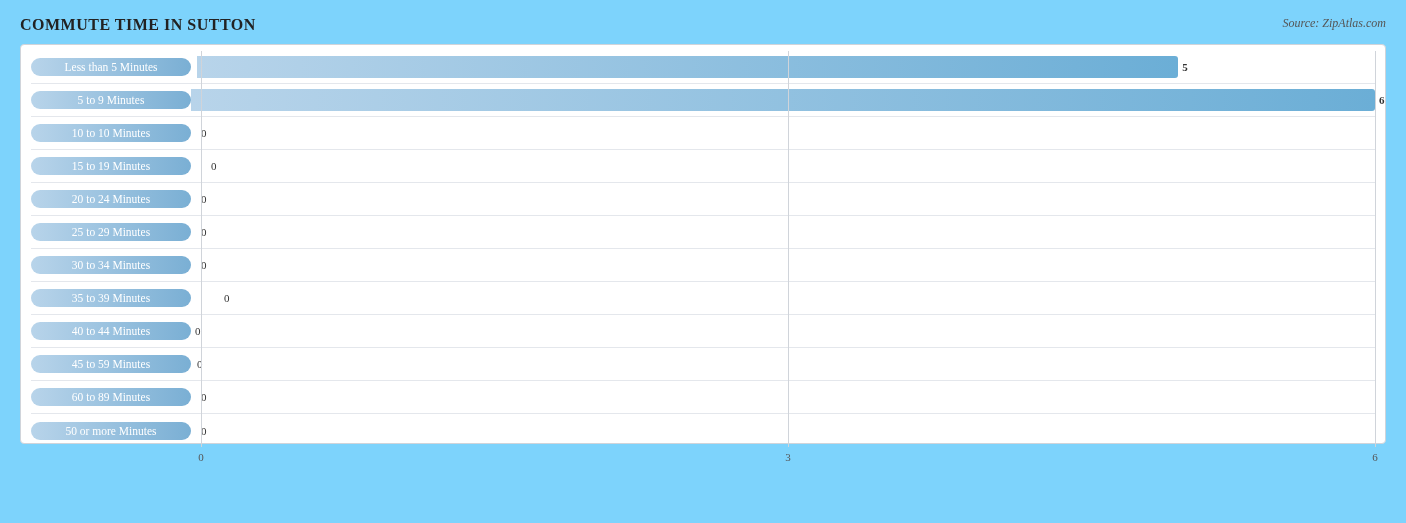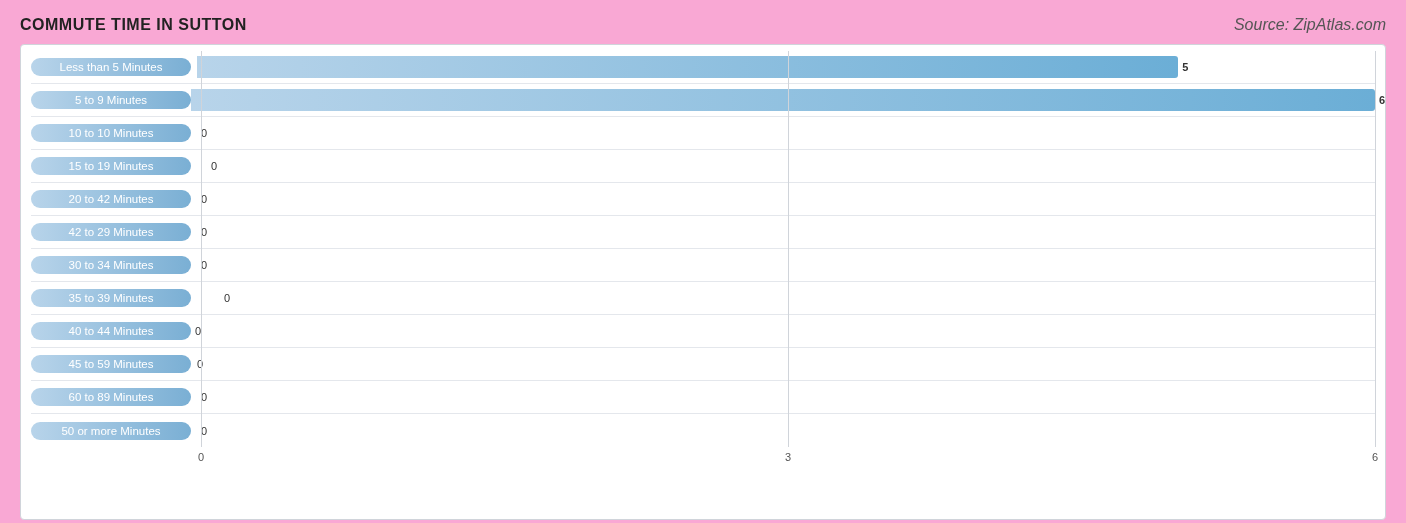--- a/index.html
+++ b/index.html
@@ -4,52 +4,53 @@
   <style>
     * { box-sizing: border-box; margin: 0; padding: 0; }
     body {
       background: #f0f2f5;
       font-family: Arial, sans-serif;
       width: 1406px;
       height: 523px;
       overflow: hidden;
     }
     .chart-container {
-      background: #f9a8d4;
+      background: #7dd3fc;
       padding: 16px 20px 64px 20px;
       width: 1406px;
       height: 523px;
       position: relative;
+      font-family: Liberation Serif, serif;
     }
     .chart-header {
       display: flex;
       justify-content: space-between;
       align-items: flex-start;
       margin-bottom: 10px;
     }
     .chart-title {
       font-size: 16px;
       font-weight: bold;
       color: #222;
       letter-spacing: 0.5px;
       text-transform: uppercase;
     }
     .chart-source {
-      font-size: 16px;
+      font-size: 12px;
       color: #555;
       font-style: italic;
     }
     .chart-area {
       background: white;
       border: 1px solid #d0d4da;
       border-radius: 4px;
       padding: 6px 10px 28px 10px;
       position: relative;
       width: 100%;
-      height: 476px;
+      height: 400px;
     }
   </style>
 </head>
 <body>
 
 <div class="chart-container">
   <div class="chart-header">
     <span class="chart-title">COMMUTE TIME IN SUTTON</span>
     <span class="chart-source">Source: ZipAtlas.com</span>
   </div>
@@ -77,27 +78,27 @@
             <span style="position: absolute; left: 4px; font-size: 11px; color: rgb(51, 51, 51); white-space: nowrap; top: 50%; transform: translateY(-50%);">0</span>
           </div>
         </div>
         <div style="display: flex; align-items: center; height: 33px; border-bottom: 1px solid rgb(228, 231, 236); position: relative;">
           <span style="display: inline-flex; align-items: center; justify-content: center; background: linear-gradient(to right, rgb(184, 212, 234), rgb(122, 175, 212)); color: white; font-size: 11.5px; padding: 3px 10px; border-radius: 12px; white-space: nowrap; width: 160px; text-align: center; flex-shrink: 0; z-index: 2; margin-right: 16px; font-weight: 500;">15 to 19 Minutes</span>
           <div style="flex: 1 1 0%; height: 100%; position: relative; display: flex; align-items: center;">
             <span style="position: absolute; left: 4px; font-size: 11px; color: rgb(51, 51, 51); white-space: nowrap; top: 50%; transform: translateY(-50%);">0</span>
           </div>
         </div>
         <div style="display: flex; align-items: center; height: 33px; border-bottom: 1px solid rgb(228, 231, 236); position: relative;">
-          <span style="display: inline-flex; align-items: center; justify-content: center; background: linear-gradient(to right, rgb(184, 212, 234), rgb(122, 175, 212)); color: white; font-size: 11.5px; padding: 3px 10px; border-radius: 12px; white-space: nowrap; width: 160px; text-align: center; flex-shrink: 0; z-index: 2; margin-right: 6px; font-weight: 500;">20 to 42 Minutes</span>
+          <span style="display: inline-flex; align-items: center; justify-content: center; background: linear-gradient(to right, rgb(184, 212, 234), rgb(122, 175, 212)); color: white; font-size: 11.5px; padding: 3px 10px; border-radius: 12px; white-space: nowrap; width: 160px; text-align: center; flex-shrink: 0; z-index: 2; margin-right: 6px; font-weight: 500;">20 to 24 Minutes</span>
           <div style="flex: 1 1 0%; height: 100%; position: relative; display: flex; align-items: center;">
             <span style="position: absolute; left: 4px; font-size: 11px; color: rgb(51, 51, 51); white-space: nowrap; top: 50%; transform: translateY(-50%);">0</span>
           </div>
         </div>
         <div style="display: flex; align-items: center; height: 33px; border-bottom: 1px solid rgb(228, 231, 236); position: relative;">
-          <span style="display: inline-flex; align-items: center; justify-content: center; background: linear-gradient(to right, rgb(184, 212, 234), rgb(122, 175, 212)); color: white; font-size: 11.5px; padding: 3px 10px; border-radius: 12px; white-space: nowrap; width: 160px; text-align: center; flex-shrink: 0; z-index: 2; margin-right: 6px; font-weight: 500;">42 to 29 Minutes</span>
+          <span style="display: inline-flex; align-items: center; justify-content: center; background: linear-gradient(to right, rgb(184, 212, 234), rgb(122, 175, 212)); color: white; font-size: 11.5px; padding: 3px 10px; border-radius: 12px; white-space: nowrap; width: 160px; text-align: center; flex-shrink: 0; z-index: 2; margin-right: 6px; font-weight: 500;">25 to 29 Minutes</span>
           <div style="flex: 1 1 0%; height: 100%; position: relative; display: flex; align-items: center;">
             <span style="position: absolute; left: 4px; font-size: 11px; color: rgb(51, 51, 51); white-space: nowrap; top: 50%; transform: translateY(-50%);">0</span>
           </div>
         </div>
         <div style="display: flex; align-items: center; height: 33px; border-bottom: 1px solid rgb(228, 231, 236); position: relative;">
           <span style="display: inline-flex; align-items: center; justify-content: center; background: linear-gradient(to right, rgb(184, 212, 234), rgb(122, 175, 212)); color: white; font-size: 11.5px; padding: 3px 10px; border-radius: 12px; white-space: nowrap; width: 160px; text-align: center; flex-shrink: 0; z-index: 2; margin-right: 6px; font-weight: 500;">30 to 34 Minutes</span>
           <div style="flex: 1 1 0%; height: 100%; position: relative; display: flex; align-items: center;">
             <span style="position: absolute; left: 4px; font-size: 11px; color: rgb(51, 51, 51); white-space: nowrap; top: 50%; transform: translateY(-50%);">0</span>
           </div>
         </div>

